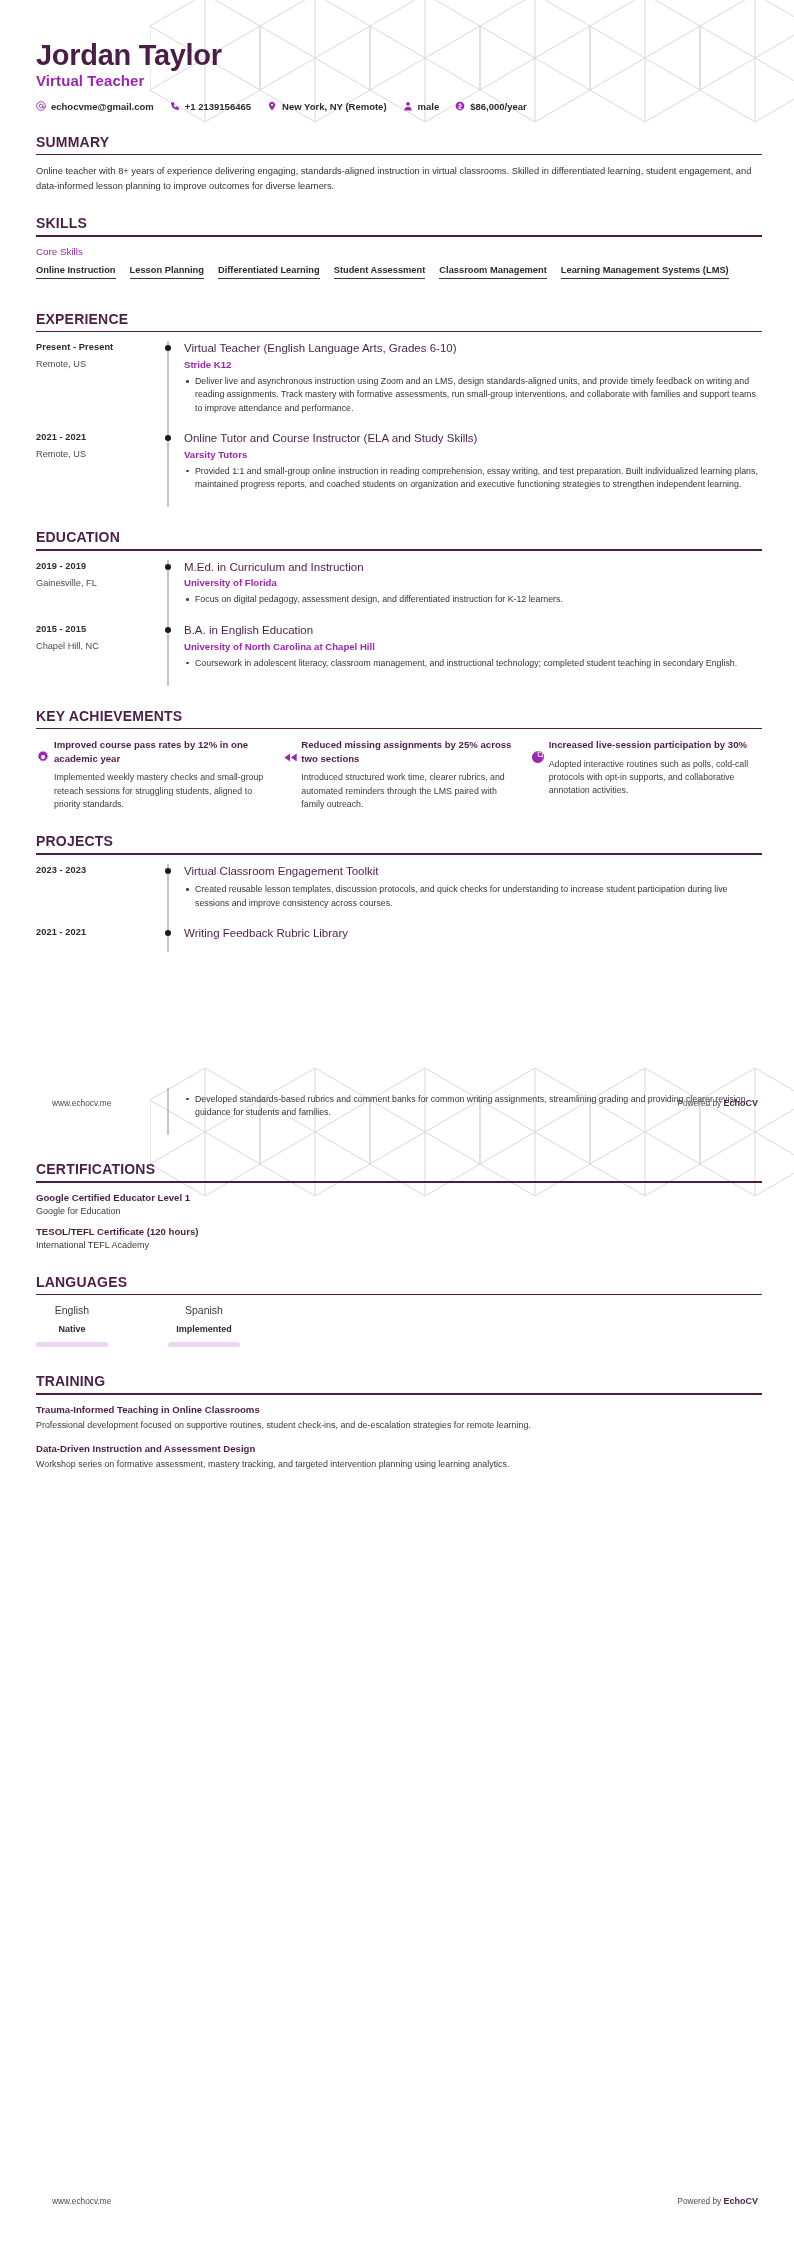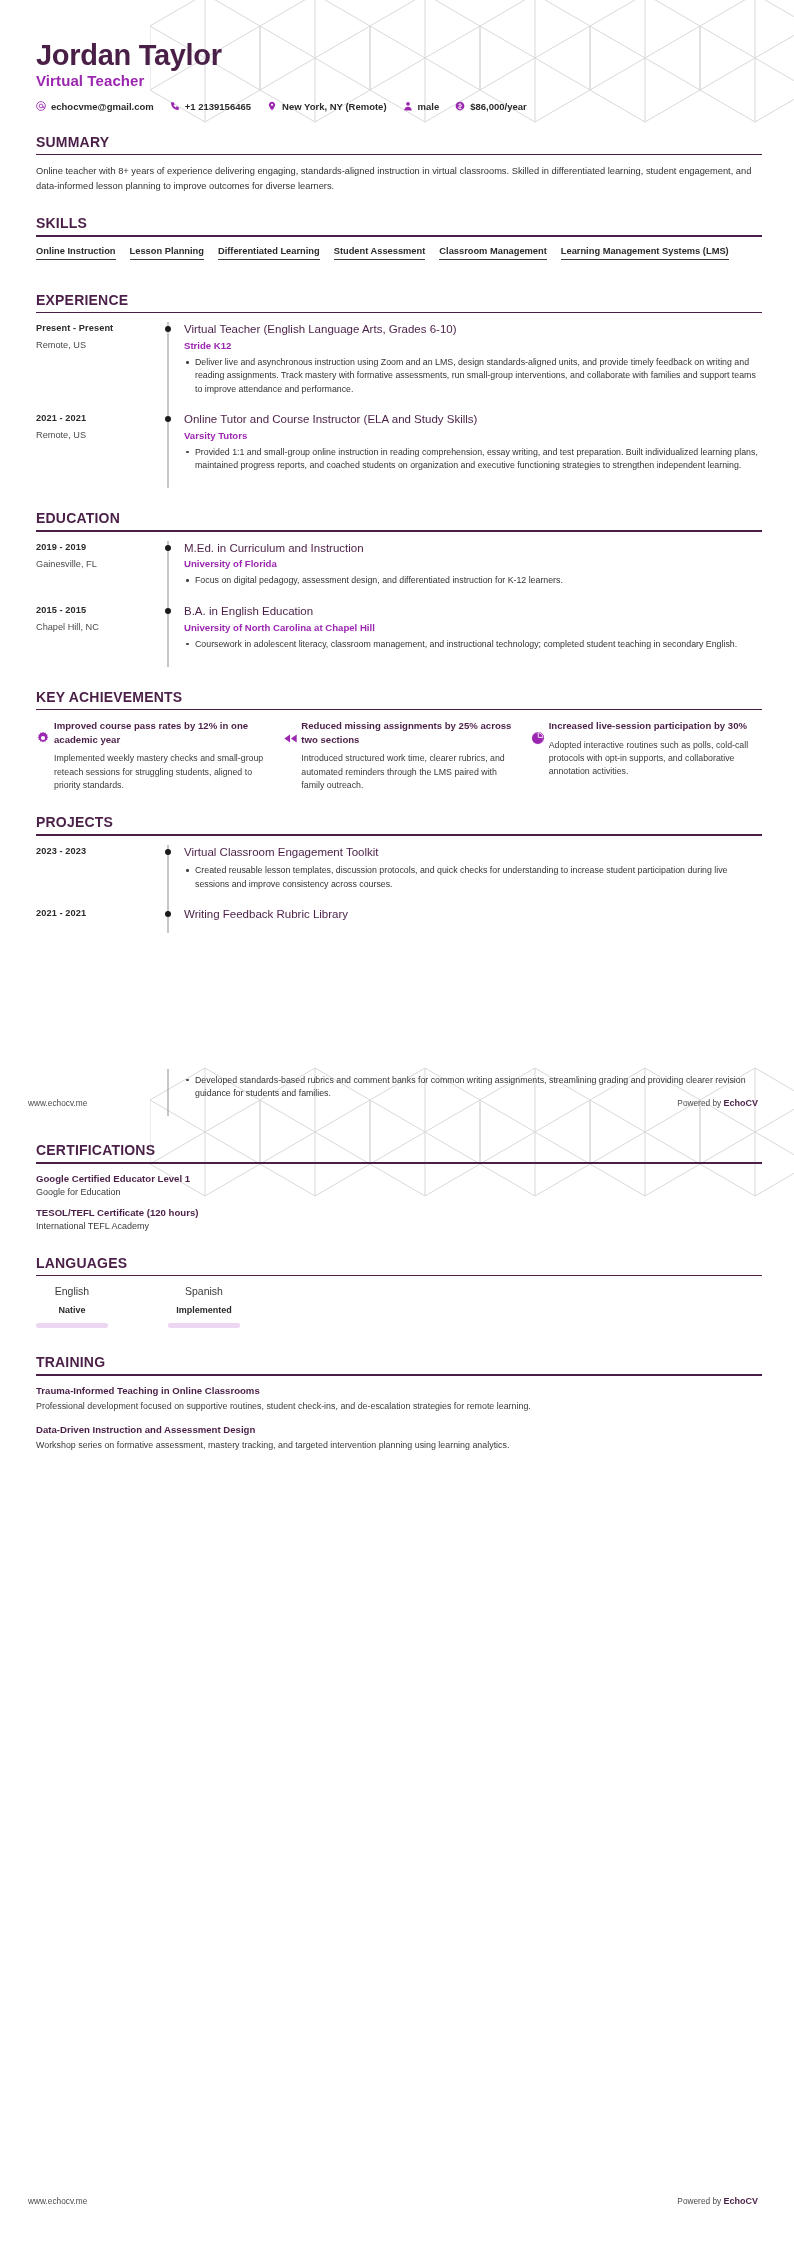--- a/index.html
+++ b/index.html
@@ -219,21 +219,21 @@
   .training-desc {
     font-size: 8.9px;
     color: #3a3a3a;
     margin-top: 4px;
     line-height: 1.5;
   }
 
   
   .page-footer {
     position: absolute;
-    left: 28px;
+    left: 52px;
     right: 36px;
     display: flex;
     justify-content: space-between;
     align-items: center;
     font-size: 8.3px;
     color: #4a4a4a;
     z-index: 3;
   }
   .footer-1 { top: 1098px; }
   .footer-2 { top: 2196px; }
@@ -327,20 +327,21 @@
 
     <div class="section">
       <div class="section-title">SUMMARY</div>
       <div class="section-rule"></div>
       <div class="body-text">Online teacher with 8+ years of experience delivering engaging, standards-aligned instruction in virtual classrooms. Skilled in differentiated learning, student engagement, and data-informed lesson planning to improve outcomes for diverse learners.</div>
     </div>
 
     <div class="section">
       <div class="section-title">SKILLS</div>
       <div class="section-rule"></div>
+      <div class="skill-group-label">Core Skills</div>
       <div class="skill-chips">
         <div class="skill-chip">Online Instruction</div>
         <div class="skill-chip">Lesson Planning</div>
         <div class="skill-chip">Differentiated Learning</div>
         <div class="skill-chip">Student Assessment</div>
         <div class="skill-chip">Classroom Management</div>
         <div class="skill-chip">Learning Management Systems (LMS)</div>
       </div>
     </div>
 

